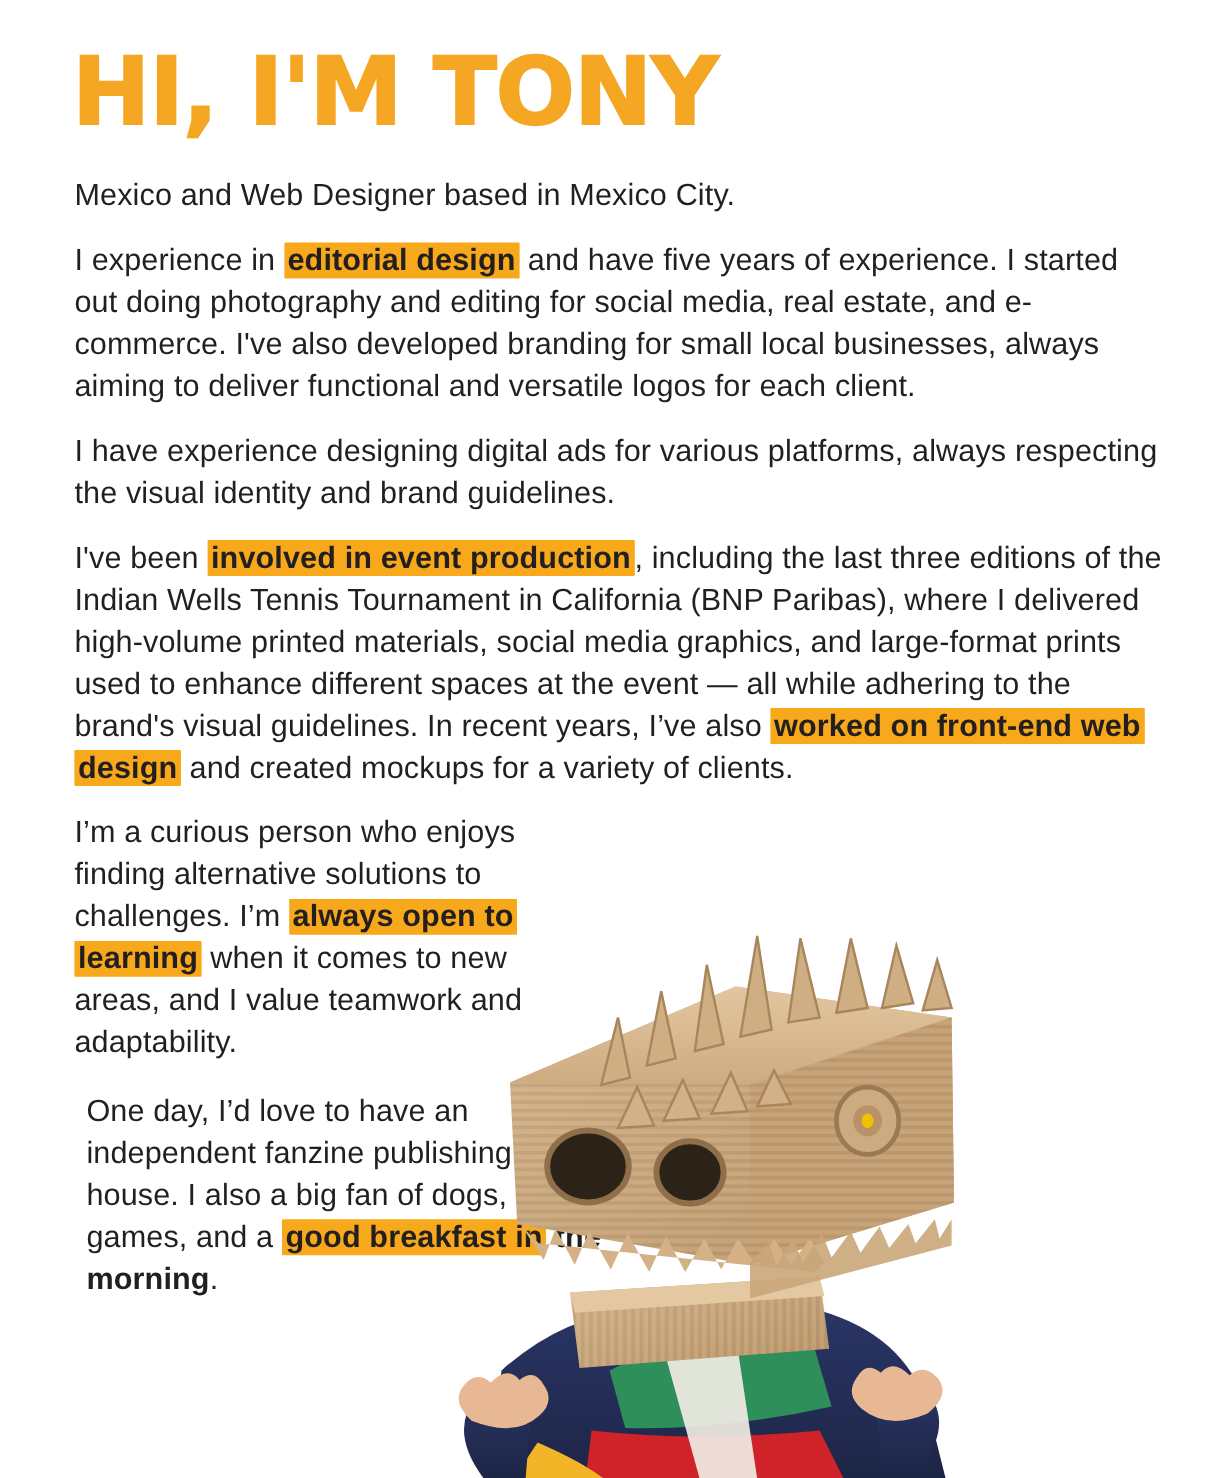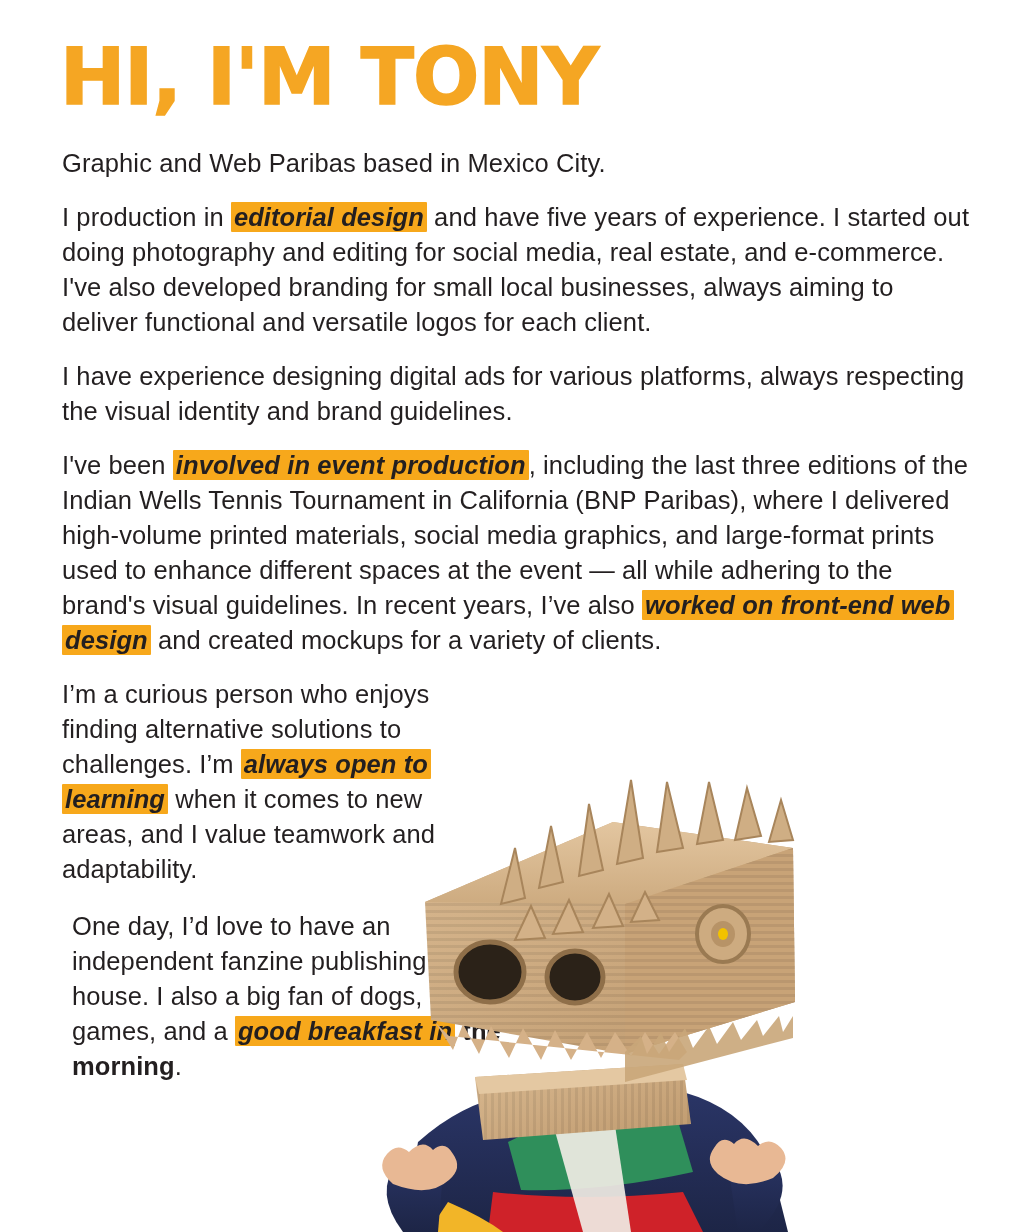--- a/index.html
+++ b/index.html
@@ -57,21 +57,20 @@
   .para.narrow {
     width: 430px;
   }
 
   .hl {
     background: #f7a81b;
     font-weight: 700;
     padding: 1px 3px;
     border-radius: 1px;
     box-decoration-break: clone;
-    font-style: italic;
     -webkit-box-decoration-break: clone;
   }
 
   .bold-plain {
     font-weight: 700;
   }
 
   
   #para-curious { margin-top: 10px; }
   #para-dream { margin-top: 22px; margin-left: 10px; }
@@ -90,24 +89,24 @@
 </style>
 </head>
 <body>
 
 <div class="page">
 
   <h1 class="headline">HI, I'M TONY</h1>
 
   <div class="content">
 
-    <p class="para">Graphic and Web Paribas based in Mexico City.</p>
+    <p class="para">Mexico and Web Designer based in Mexico City.</p>
 
     <p class="para">
-      <span>I production in </span><span class="hl">editorial design</span><span> and have five years of experience. I started out doing photography and editing for social media, real estate, and e-commerce. I've also developed branding for small local businesses, always aiming to deliver functional and versatile logos for each client.</span>
+      <span>I experience in </span><span class="hl">editorial design</span><span> and have five years of experience. I started out doing photography and editing for social media, real estate, and e-commerce. I've also developed branding for small local businesses, always aiming to deliver functional and versatile logos for each client.</span>
     </p>
 
     <p class="para">I have experience designing digital ads for various platforms, always respecting the visual identity and brand guidelines.</p>
 
     <p class="para">
       <span>I've been </span><span class="hl">involved in event production</span><span>, including the last three editions of the Indian Wells Tennis Tournament in California (BNP Paribas), where I delivered high-volume printed materials, social media graphics, and large-format prints used to enhance different spaces at the event — all while adhering to the brand's visual guidelines. In recent years, I’ve also </span><span class="hl">worked on front-end web design</span><span> and created mockups for a variety of clients.</span>
     </p>
 
     <p class="para narrow" id="para-curious">
       <span>I’m a curious person who enjoys finding alternative solutions to challenges. I’m </span><span class="hl">always open to learning</span><span> when it comes to new areas, and I value teamwork and adaptability.</span>

